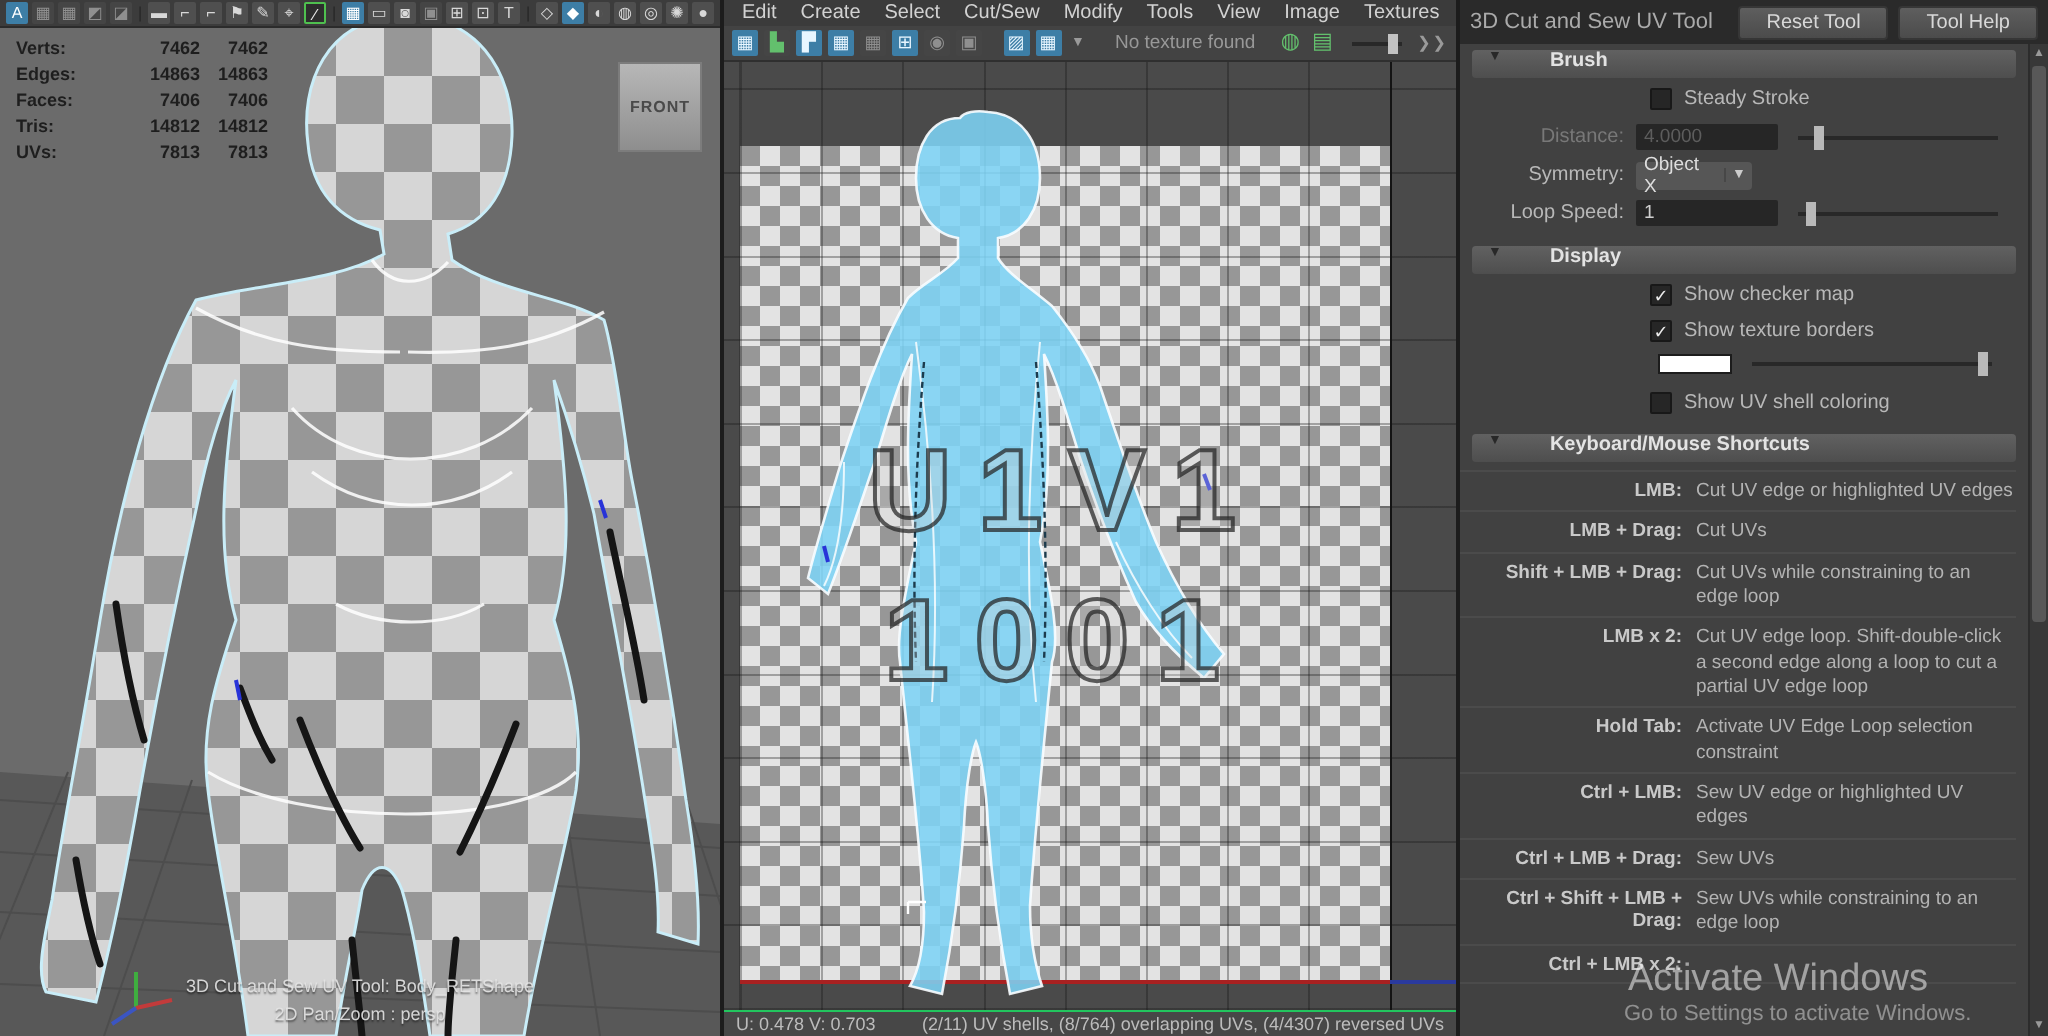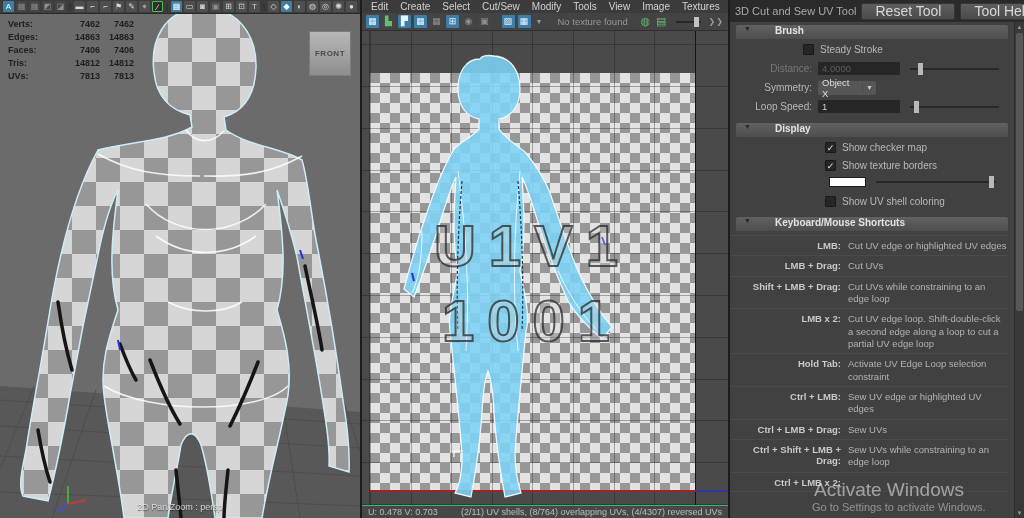--- a/index.html
+++ b/index.html
@@ -75,32 +75,32 @@
   .tile-label.t2 { top:261px; }
   .uv-status { position:absolute; left:0; right:0; bottom:0; height:13px; background:#474747;
     border-top:1px solid #22c55e; display:flex; justify-content:space-between; align-items:center;
     padding:0 6px; font-size:9px; color:#bcbcbc; z-index:6; white-space:nowrap; }
 
   
   .panetool { position:absolute; left:730px; top:0; width:294px; height:518px; background:#414141; overflow:hidden; }
   .tool-header { height:22px; background:#2a2a2a; display:flex; align-items:center; padding:0 5px; gap:5px; }
   .tool-title { flex:1; color:#aaa; font-size:11px; white-space:nowrap; }
   .tbtn { height:17px; background:linear-gradient(#5e5e5e,#4b4b4b); border:1px solid #363636;
-    border-radius:2px; color:#d8d8d8; font-size:14px; padding:0 13px; display:flex; align-items:center; white-space:nowrap; }
+    border-radius:2px; color:#d8d8d8; font-size:10px; padding:0 13px; display:flex; align-items:center; white-space:nowrap; }
   .tool-body { position:absolute; top:22px; left:0; width:284px; bottom:0; overflow:hidden;
     font-size:10px; color:#b8b8b8; }
   .sec-header { margin:3px 6px 0; height:14px; background:linear-gradient(#616161,#4e4e4e);
     border-radius:2px; display:flex; padding:0 8px; color:#e3e3e3; font-weight:bold; }
   .sec-header .tri { font-size:7px; color:#282828; margin-right:24px; }
   .frow { display:flex; align-items:center; height:17px; margin:2px 6px 0 0; }
   .flabel { width:88px; text-align:right; padding-right:6px; white-space:nowrap; }
   .flabel.disabled { color:#787878; }
   .checkbox { width:11px; height:11px; background:#262626; border:1px solid #181818; border-radius:1px;
     color:#ececec; font-size:9px; line-height:10px; text-align:center; flex:0 0 auto; }
-  .field { width:82px; height:13px; background:#262626; color:#d0d0d0; font-size:9.5px;
+  .field { width:71px; height:13px; background:#262626; color:#d0d0d0; font-size:9.5px;
     display:flex; align-items:center; padding:0 4px; border-radius:1px; }
   .field.disabled { color:#5d5d5d; }
   .hslider { flex:1; height:2px; background:#282828; position:relative; margin:0 9px 0 10px; }
   .hslider .knob { position:absolute; top:-5px; width:5px; height:12px; background:#b9b9b9; }
   .dropdown { width:58px; height:14px; background:#565656; border-radius:2px; color:#ddd;
     display:flex; align-items:center; font-size:9.5px; }
   .dropdown .dtext { flex:1; padding:0 4px; }
   .dropdown .darr { width:14px; text-align:center; border-left:1px solid #474747; font-size:7px; color:#ccc; }
   .crow { display:flex; align-items:center; height:16px; margin:2px 0 0 95px; gap:6px; }
   .swatchrow { display:flex; align-items:center; height:14px; margin:2px 9px 0 99px; }
@@ -279,20 +279,21 @@
 
           <div class="hud-row">
             <span class="hud-label">UVs:</span>
             <span class="hud-a">7813</span>
             <span class="hud-b">7813</span>
           </div>
         </div>
 
       <div class="viewcube">FRONT</div>
 
+      <div class="vp-msg m1">3D Cut and Sew UV Tool: Body_RETShape</div>
       <div class="vp-msg m2">2D Pan/Zoom : persp</div>
 
       <svg class="axisgizmo" width="44" height="34" viewBox="0 0 44 34">
         <g stroke-width="2" fill="none">
           <path d="M18,24 L18,6" stroke="#3fae3f"></path>
           <path d="M18,24 L36,20" stroke="#c23b3b"></path>
           <path d="M18,24 L6,32" stroke="#3b55c2"></path>
         </g>
       </svg>
     </div>
@@ -428,21 +429,21 @@
       <span class="tbtn">Reset Tool</span>
       <span class="tbtn">Tool Help</span>
     </div>
 
     <div class="tool-body">
 
       <div class="sec-header">
         <span class="tri">▼</span>
         <span>Brush</span>
       </div>
-      <div class="frow" style="margin-left:73px">
+      <div class="frow" style="margin-left:95px">
         <span class="checkbox"></span>
         <span style="margin-left:6px">Steady Stroke</span>
       </div>
       <div class="frow">
         <span class="flabel disabled">Distance:</span>
         <span class="field disabled">4.0000</span>
         <span class="hslider">
             <span class="knob" style="left:8px"></span>
           </span>
       </div>

